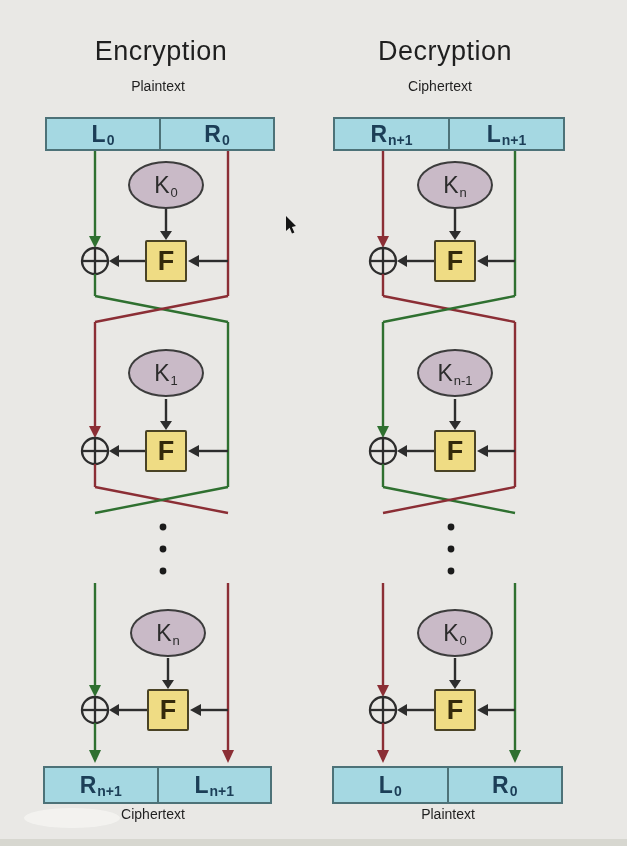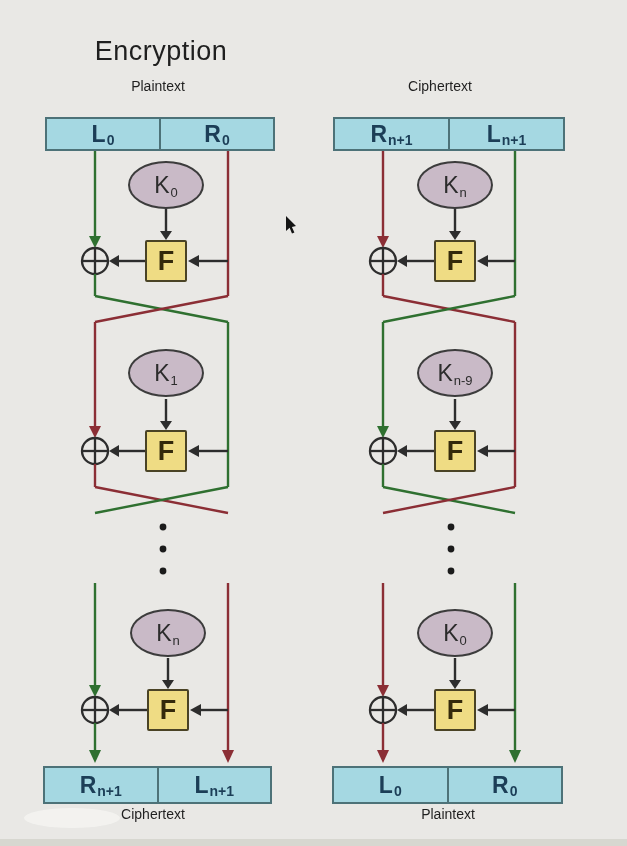--- a/index.html
+++ b/index.html
@@ -241,20 +241,21 @@
       <span>R</span>
         <span class="sub">n+1</span>
     </div>
     <div class="half">
       <span>L</span>
         <span class="sub">n+1</span>
     </div>
   </div>
   <div class="abs caption" style="left:153px;top:806px">Ciphertext</div>
 
+  <div class="abs title" style="left:445px;top:36px">Decryption</div>
   <div class="abs caption" style="left:440px;top:78px">Ciphertext</div>
 
   <div class="abs register" style="left:333px;top:117px;width:232px;height:34px">
     <div class="half">
       <span>R</span>
         <span class="sub">n+1</span>
     </div>
     <div class="half">
       <span>L</span>
         <span class="sub">n+1</span>
@@ -264,21 +265,21 @@
   <div class="abs koval" style="left:417px;top:161px">
     <span>K</span>
       <span class="sub">n</span>
   </div>
   <div class="abs fbox" style="left:434px;top:240px">
     <span>F</span>
   </div>
 
   <div class="abs koval" style="left:417px;top:349px">
     <span>K</span>
-      <span class="sub">n-9</span>
+      <span class="sub">n-1</span>
   </div>
   <div class="abs fbox" style="left:434px;top:430px">
     <span>F</span>
   </div>
 
   <div class="abs koval" style="left:417px;top:609px">
     <span>K</span>
       <span class="sub">0</span>
   </div>
   <div class="abs fbox" style="left:434px;top:689px">

